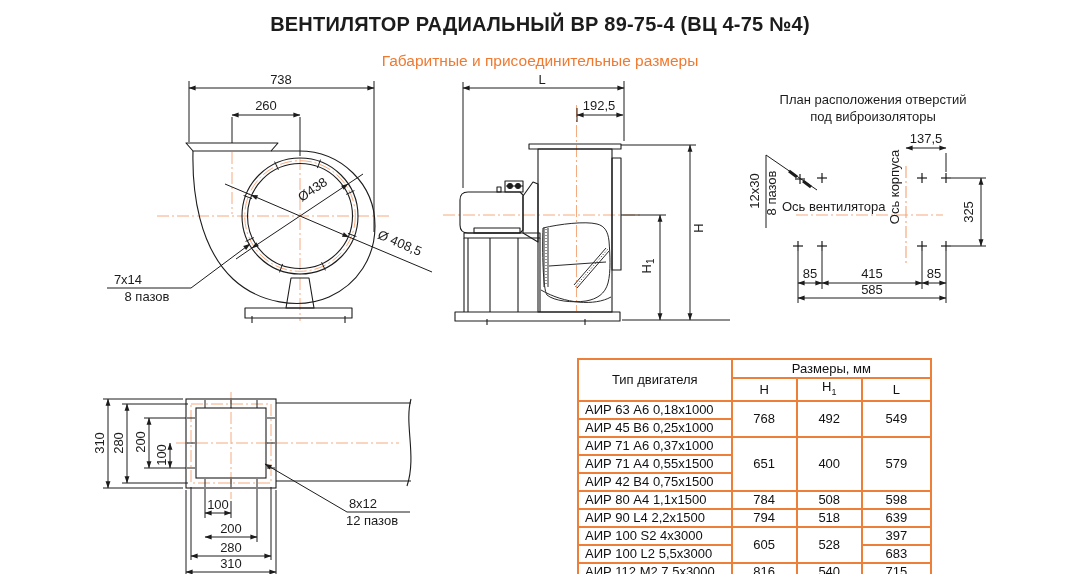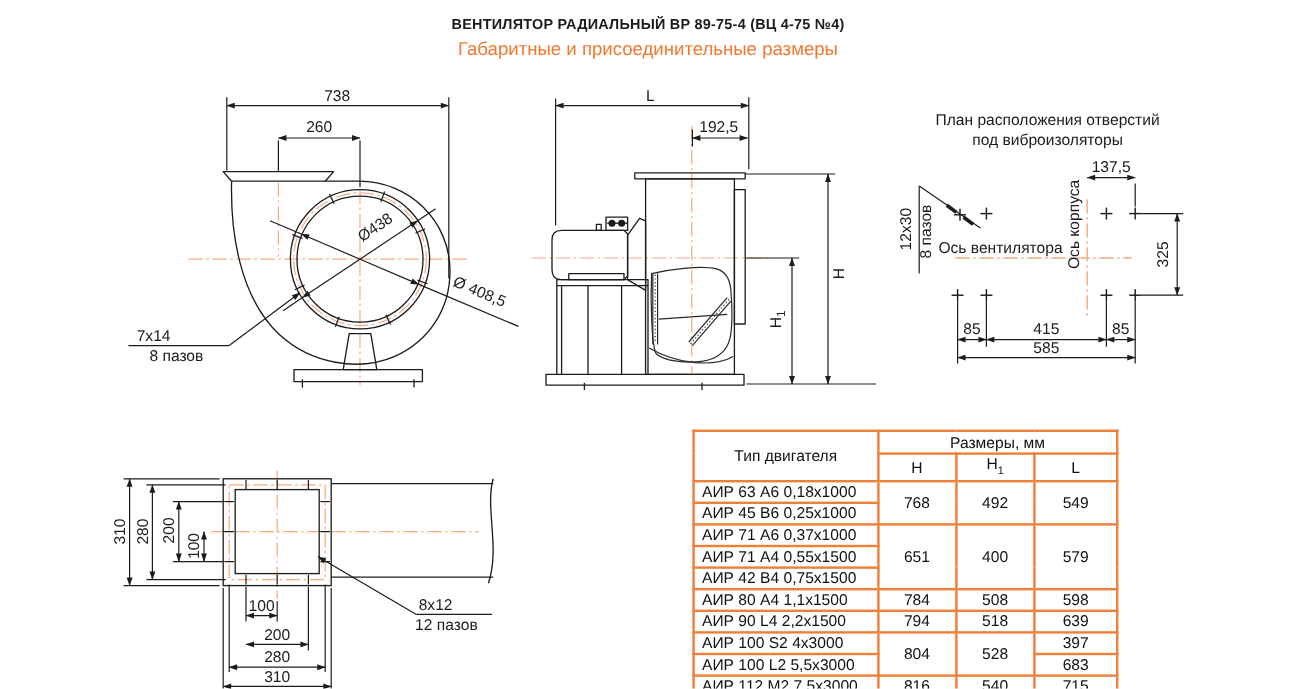--- a/index.html
+++ b/index.html
@@ -2,24 +2,24 @@
 <html><head>
 <meta charset="utf-8">
 <style>
   html,body{margin:0;padding:0;background:#fff;}
   .stage{
     position:relative;width:1080px;height:574px;background:#fff;overflow:hidden;
     font-family:"Liberation Sans", sans-serif;color:#1c1c1c;
   }
   .page-title{
     position:absolute;top:13px;left:0;width:1080px;text-align:center;
-    font-size:12px;font-weight:bold;letter-spacing:.2px;
+    font-size:20px;font-weight:bold;letter-spacing:.2px;
   }
   .page-subtitle{
-    position:absolute;top:33px;left:0;width:1080px;text-align:center;
+    position:absolute;top:52px;left:0;width:1080px;text-align:center;
     font-size:15.5px;color:#f0792f;
   }
   svg{position:absolute;overflow:visible;}
   svg text{font-family:"Liberation Sans", sans-serif;font-size:13px;fill:#1c1c1c;stroke:none;}
   .dims-table{
     position:absolute;left:577px;top:358px;width:355px;
     border-collapse:collapse;table-layout:fixed;
     font-size:13px;color:#111;
   }
   .dims-table td,.dims-table th{
@@ -337,21 +337,21 @@
       <td>598</td>
     </tr>
     <tr>
       <td class="motor-cell">АИР 90 L4 2,2х1500</td>
       <td>794</td>
       <td>518</td>
       <td>639</td>
     </tr>
     <tr>
       <td class="motor-cell">АИР 100 S2 4х3000</td>
-      <td rowspan="2">804</td>
+      <td rowspan="2">605</td>
       <td rowspan="2">528</td>
       <td>397</td>
     </tr>
     <tr>
       <td class="motor-cell">АИР 100 L2 5,5х3000</td>
       <td>683</td>
     </tr>
     <tr>
       <td class="motor-cell">АИР 112 М2 7,5х3000</td>
       <td>816</td>

